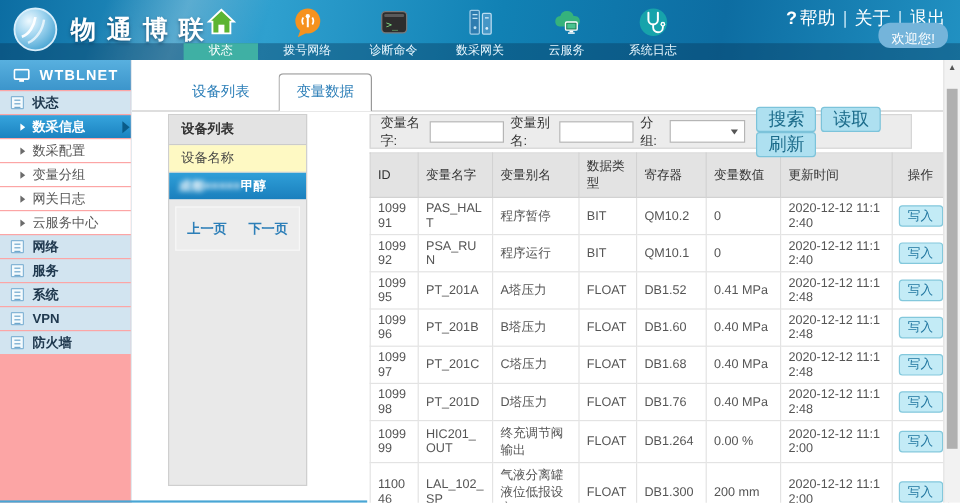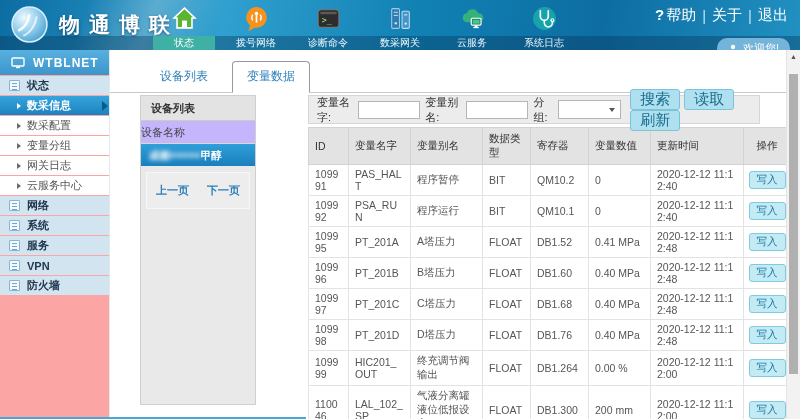--- a/index.html
+++ b/index.html
@@ -16,22 +16,22 @@
   .brand-title { color:#fff; font-size:21px; font-weight:bold; letter-spacing:9px; text-shadow:0 1px 3px rgba(0,30,60,.55); white-space:nowrap; }
   .topnav { position:absolute; left:148px; top:0; height:50px; display:flex; z-index:2; }
   .nav-item { width:72px; height:50px; position:relative; cursor:pointer; text-align:center; }
   .nav-item .icn { margin-top:3px; height:31px; display:flex; align-items:center; justify-content:center; }
   .nav-item .lbl { position:absolute; bottom:0; left:5px; right:5px; height:14px; line-height:14px; font-size:10px; color:#eaf8ff; white-space:nowrap; }
   .nav-item.active .lbl { background:#3fb0a4; color:#fff; }
   .toplinks { position:absolute; right:12px; top:6px; display:flex; align-items:center; gap:6px; color:#fff; font-size:15px; z-index:3; }
   .toplinks .sep { color:#bfe2f2; }
   .toplinks a { color:#fff; text-decoration:none; cursor:pointer; }
   .helpq { display:inline-block; font-weight:bold; margin-right:2px; }
-  .welcome { position:absolute; right:10px; top:38px; height:21px; border-radius:10px; background:#74b4da;
-    color:#fff; font-size:11px; display:flex; align-items:center; gap:5px; padding:0 11px; z-index:3; cursor:pointer; }
+  .welcome { position:absolute; right:10px; top:19px; height:21px; border-radius:10px; background:#74b4da;
+    color:#fff; font-size:11px; display:flex; align-items:center; gap:5px; padding:0 11px; z-index:3; cursor:pointer;flex-direction:column; }
 
   
   aside { position:absolute; left:0; top:50px; width:110px; bottom:0; background:#fca5a5; border-right:1px solid #e2e9ee; }
   .side-title { height:25px; background:linear-gradient(#58b0df,#3c95cb); color:#fff; font-weight:bold; font-size:12px;
     display:flex; align-items:center; gap:8px; padding-left:11px; letter-spacing:1px; }
   .side-menu { list-style:none; font-size:11px; }
   .mi { height:19px; margin-top:1px; display:flex; align-items:center; cursor:pointer; }
   .mi.group { background:#d2e4f0; color:#20394f; font-weight:bold; padding-left:9px; gap:7px; }
   .gicon { position:relative; width:11px; height:11px; background:#f4fafd; border:1px solid #85b5d6; border-radius:1px; flex:0 0 auto; }
   .gicon::before { content:""; position:absolute; left:2px; right:2px; top:2px; height:1px; background:#6fa7cc; box-shadow:0 3px 0 #6fa7cc, 0 6px 0 #6fa7cc; }
@@ -46,21 +46,21 @@
   
   main { position:absolute; left:110px; top:50px; right:14px; bottom:0; background:#fff; }
   .tabbar { height:43px; border-bottom:1px solid #c9c9c9; padding:9px 0 0 36px; display:flex; gap:10px; align-items:flex-end; }
   .tab { font-size:12px; color:#2d7fb8; padding:6px 14px 7px; cursor:pointer; }
   .tab.active { border:1px solid #999; border-bottom:1px solid #fff; border-radius:4px 4px 0 0; margin-bottom:-1px; background:#fff; }
   .content { position:absolute; left:0; right:0; top:43px; bottom:0; }
 
   
   .device-panel { position:absolute; left:30px; top:2px; width:116px; bottom:14px; background:#e9e9e9; border:1px solid #cfcfcf; }
   .dp-title { height:25px; line-height:25px; padding-left:10px; font-size:11px; font-weight:bold; color:#333; background:#e3e3e3; border-bottom:1px solid #cbcbcb; }
-  .dp-colhead { height:23px; line-height:23px; font-size:11px; color:#444; background:#c4b5fd; border-bottom:1px solid #d9d9d9; }
+  .dp-colhead { height:23px; line-height:23px; padding-left:10px; font-size:11px; color:#444; background:#fef9c3; border-bottom:1px solid #d9d9d9; }
   .dp-item { height:22px; line-height:22px; padding-left:8px; font-size:10.5px; color:#fff; font-weight:bold;
     background:linear-gradient(#2f9fd8,#1a7fbd); white-space:nowrap; overflow:hidden; cursor:pointer; }
   .blurred { filter:blur(2px); }
   .dp-pager { margin:6px 5px; background:#ededed; border:1px solid #f7f7f7; padding:10px 9px; display:flex; justify-content:space-between; font-size:11px; }
   .dp-pager a { color:#2d7fb8; font-weight:bold; text-decoration:none; cursor:pointer; }
 
   
   .table-panel { position:absolute; left:158px; top:2px; width:492px; bottom:2px;padding-left:40px; }
   .filterbar { height:29px; padding:4px 8px; background:#ececec; border:1px solid #d6d6d6; display:flex; align-items:center; gap:5px; font-size:11px; color:#333; }
   .flt { width:62px; height:18px; border:1px solid #b5b5b5; background:#fff; font-size:10.5px; padding:0 3px; }
@@ -221,25 +221,25 @@
         <li class="mi sub">
           <span class="tri"></span>
           <span>云服务中心</span>
         </li>
         <li class="mi group">
           <span class="gicon"></span>
           <span>网络</span>
         </li>
         <li class="mi group">
           <span class="gicon"></span>
+          <span>服务</span>
+        </li>
+        <li class="mi group">
+          <span class="gicon"></span>
           <span>系统</span>
-        </li>
-        <li class="mi group">
-          <span class="gicon"></span>
-          <span>服务</span>
         </li>
         <li class="mi group">
           <span class="gicon"></span>
           <span>VPN</span>
         </li>
         <li class="mi group">
           <span class="gicon"></span>
           <span>防火墙</span>
         </li>
       </ul>

